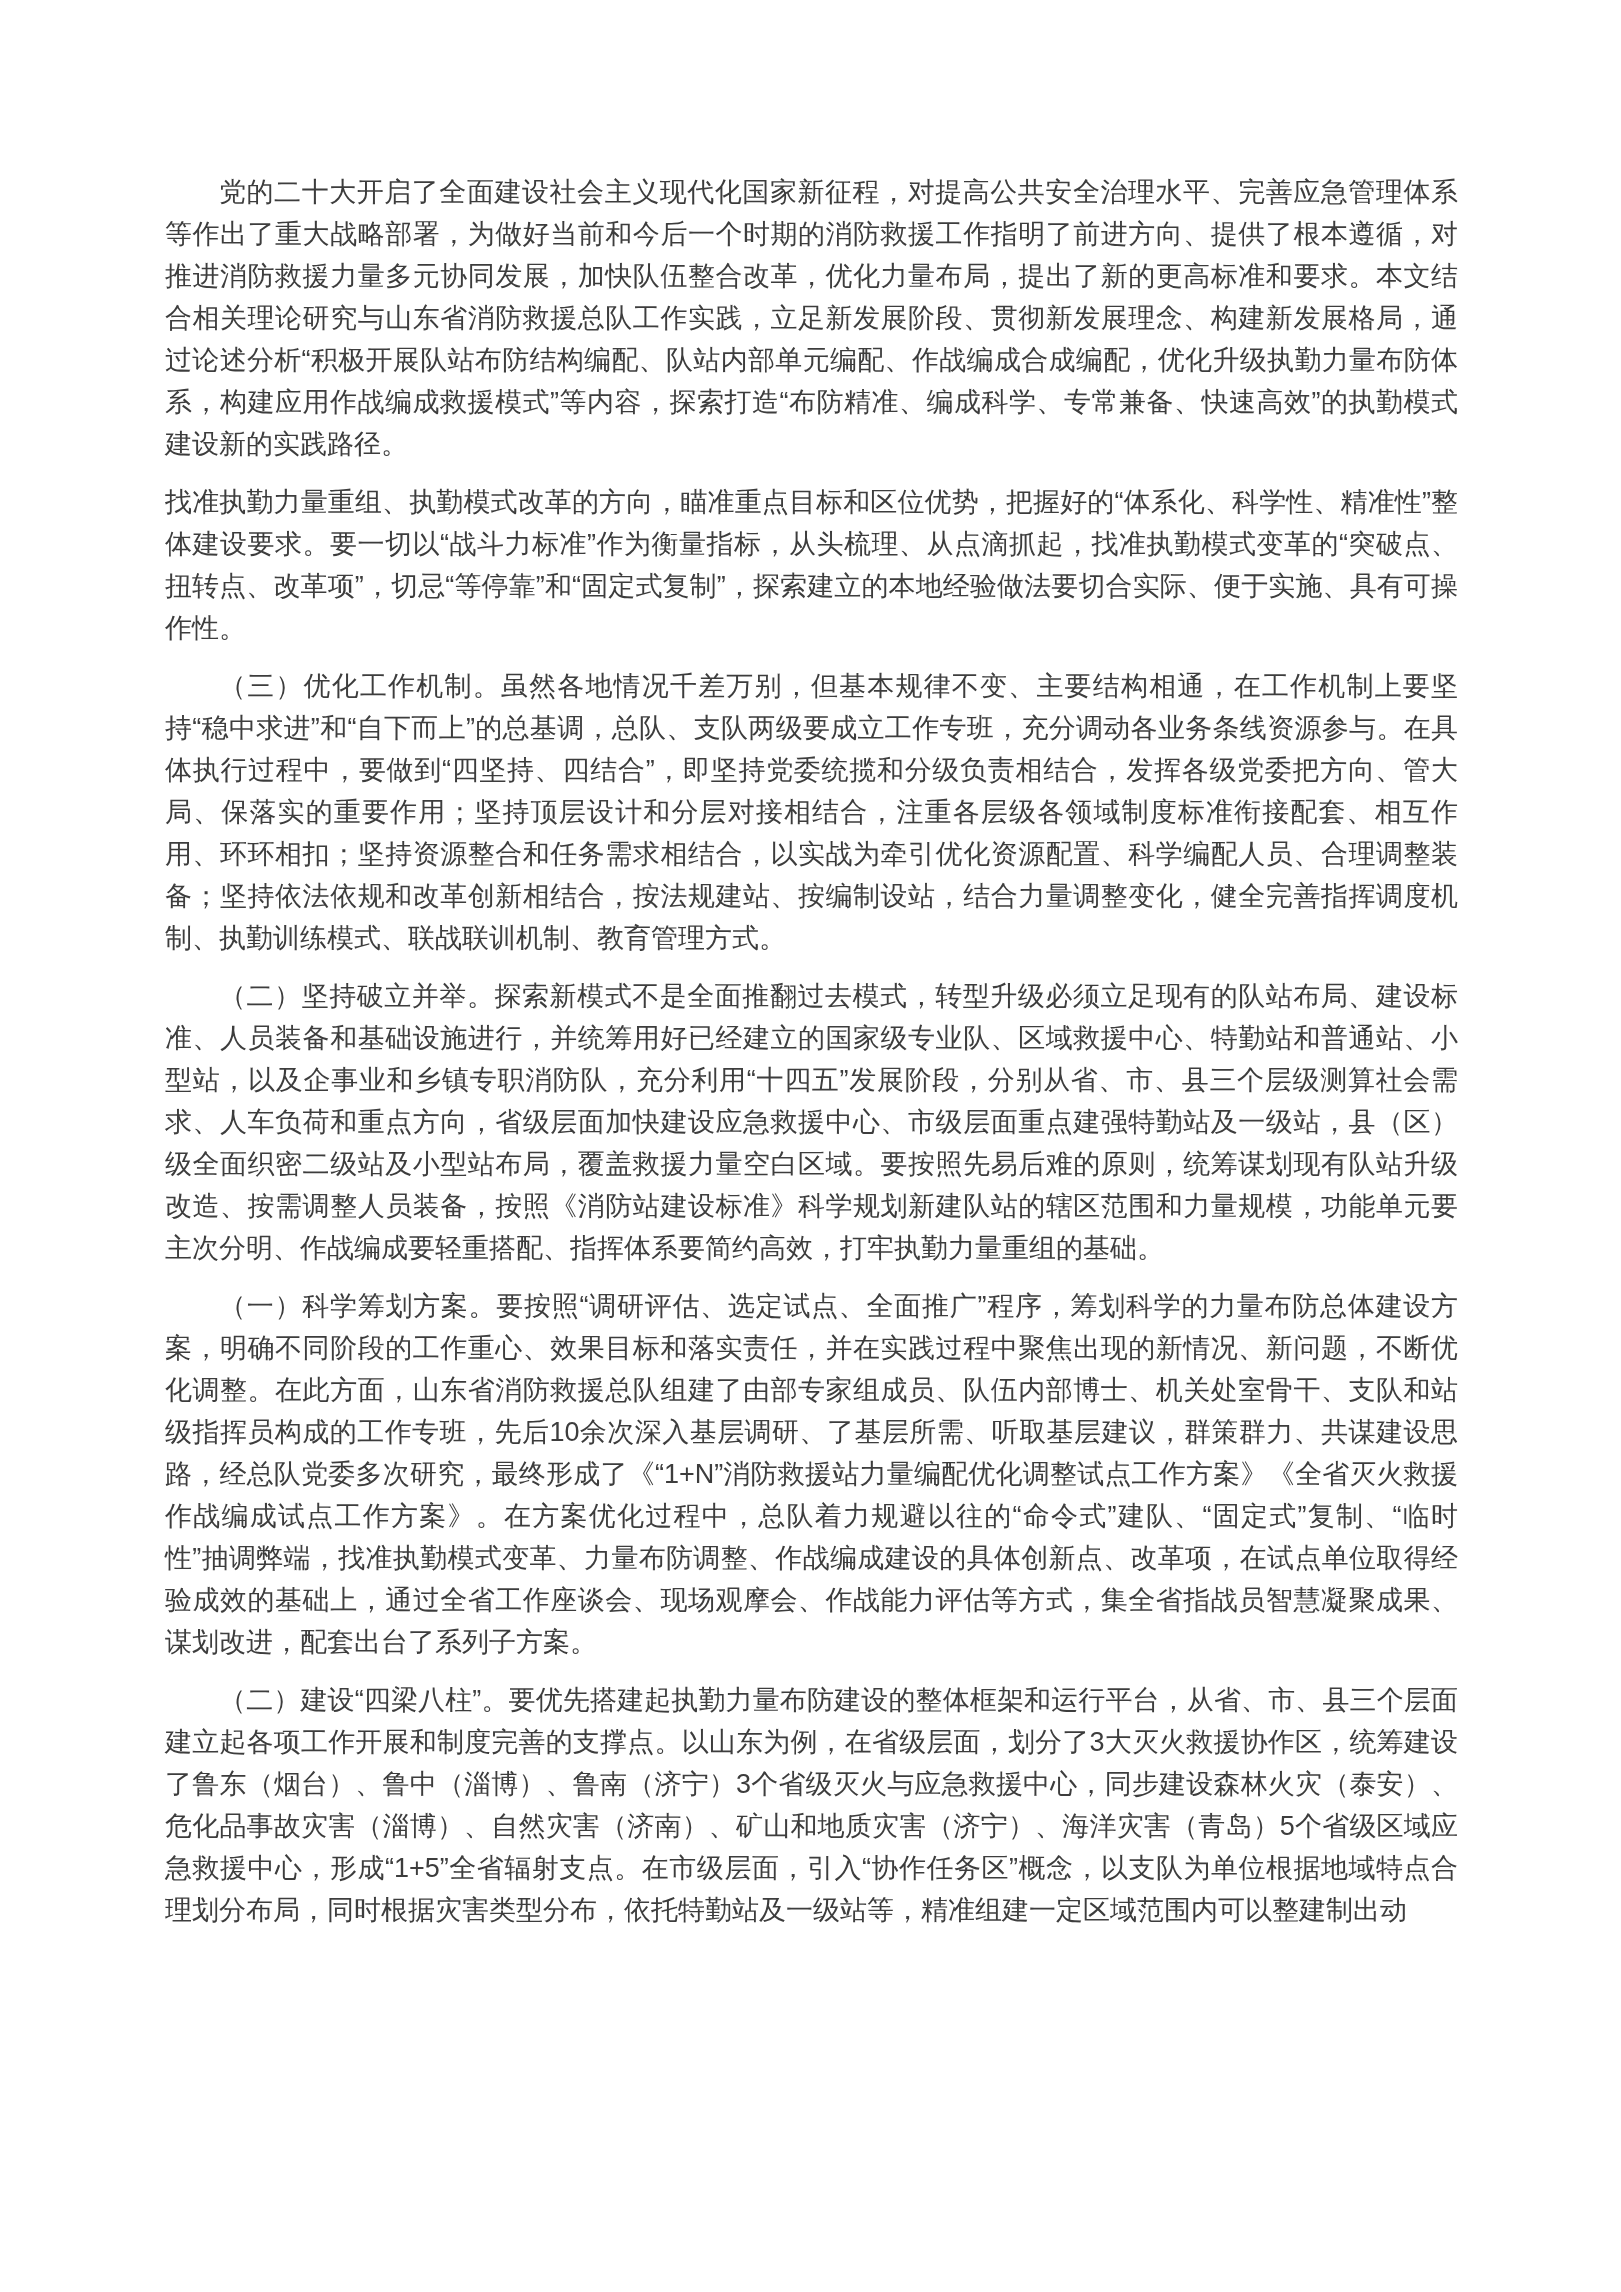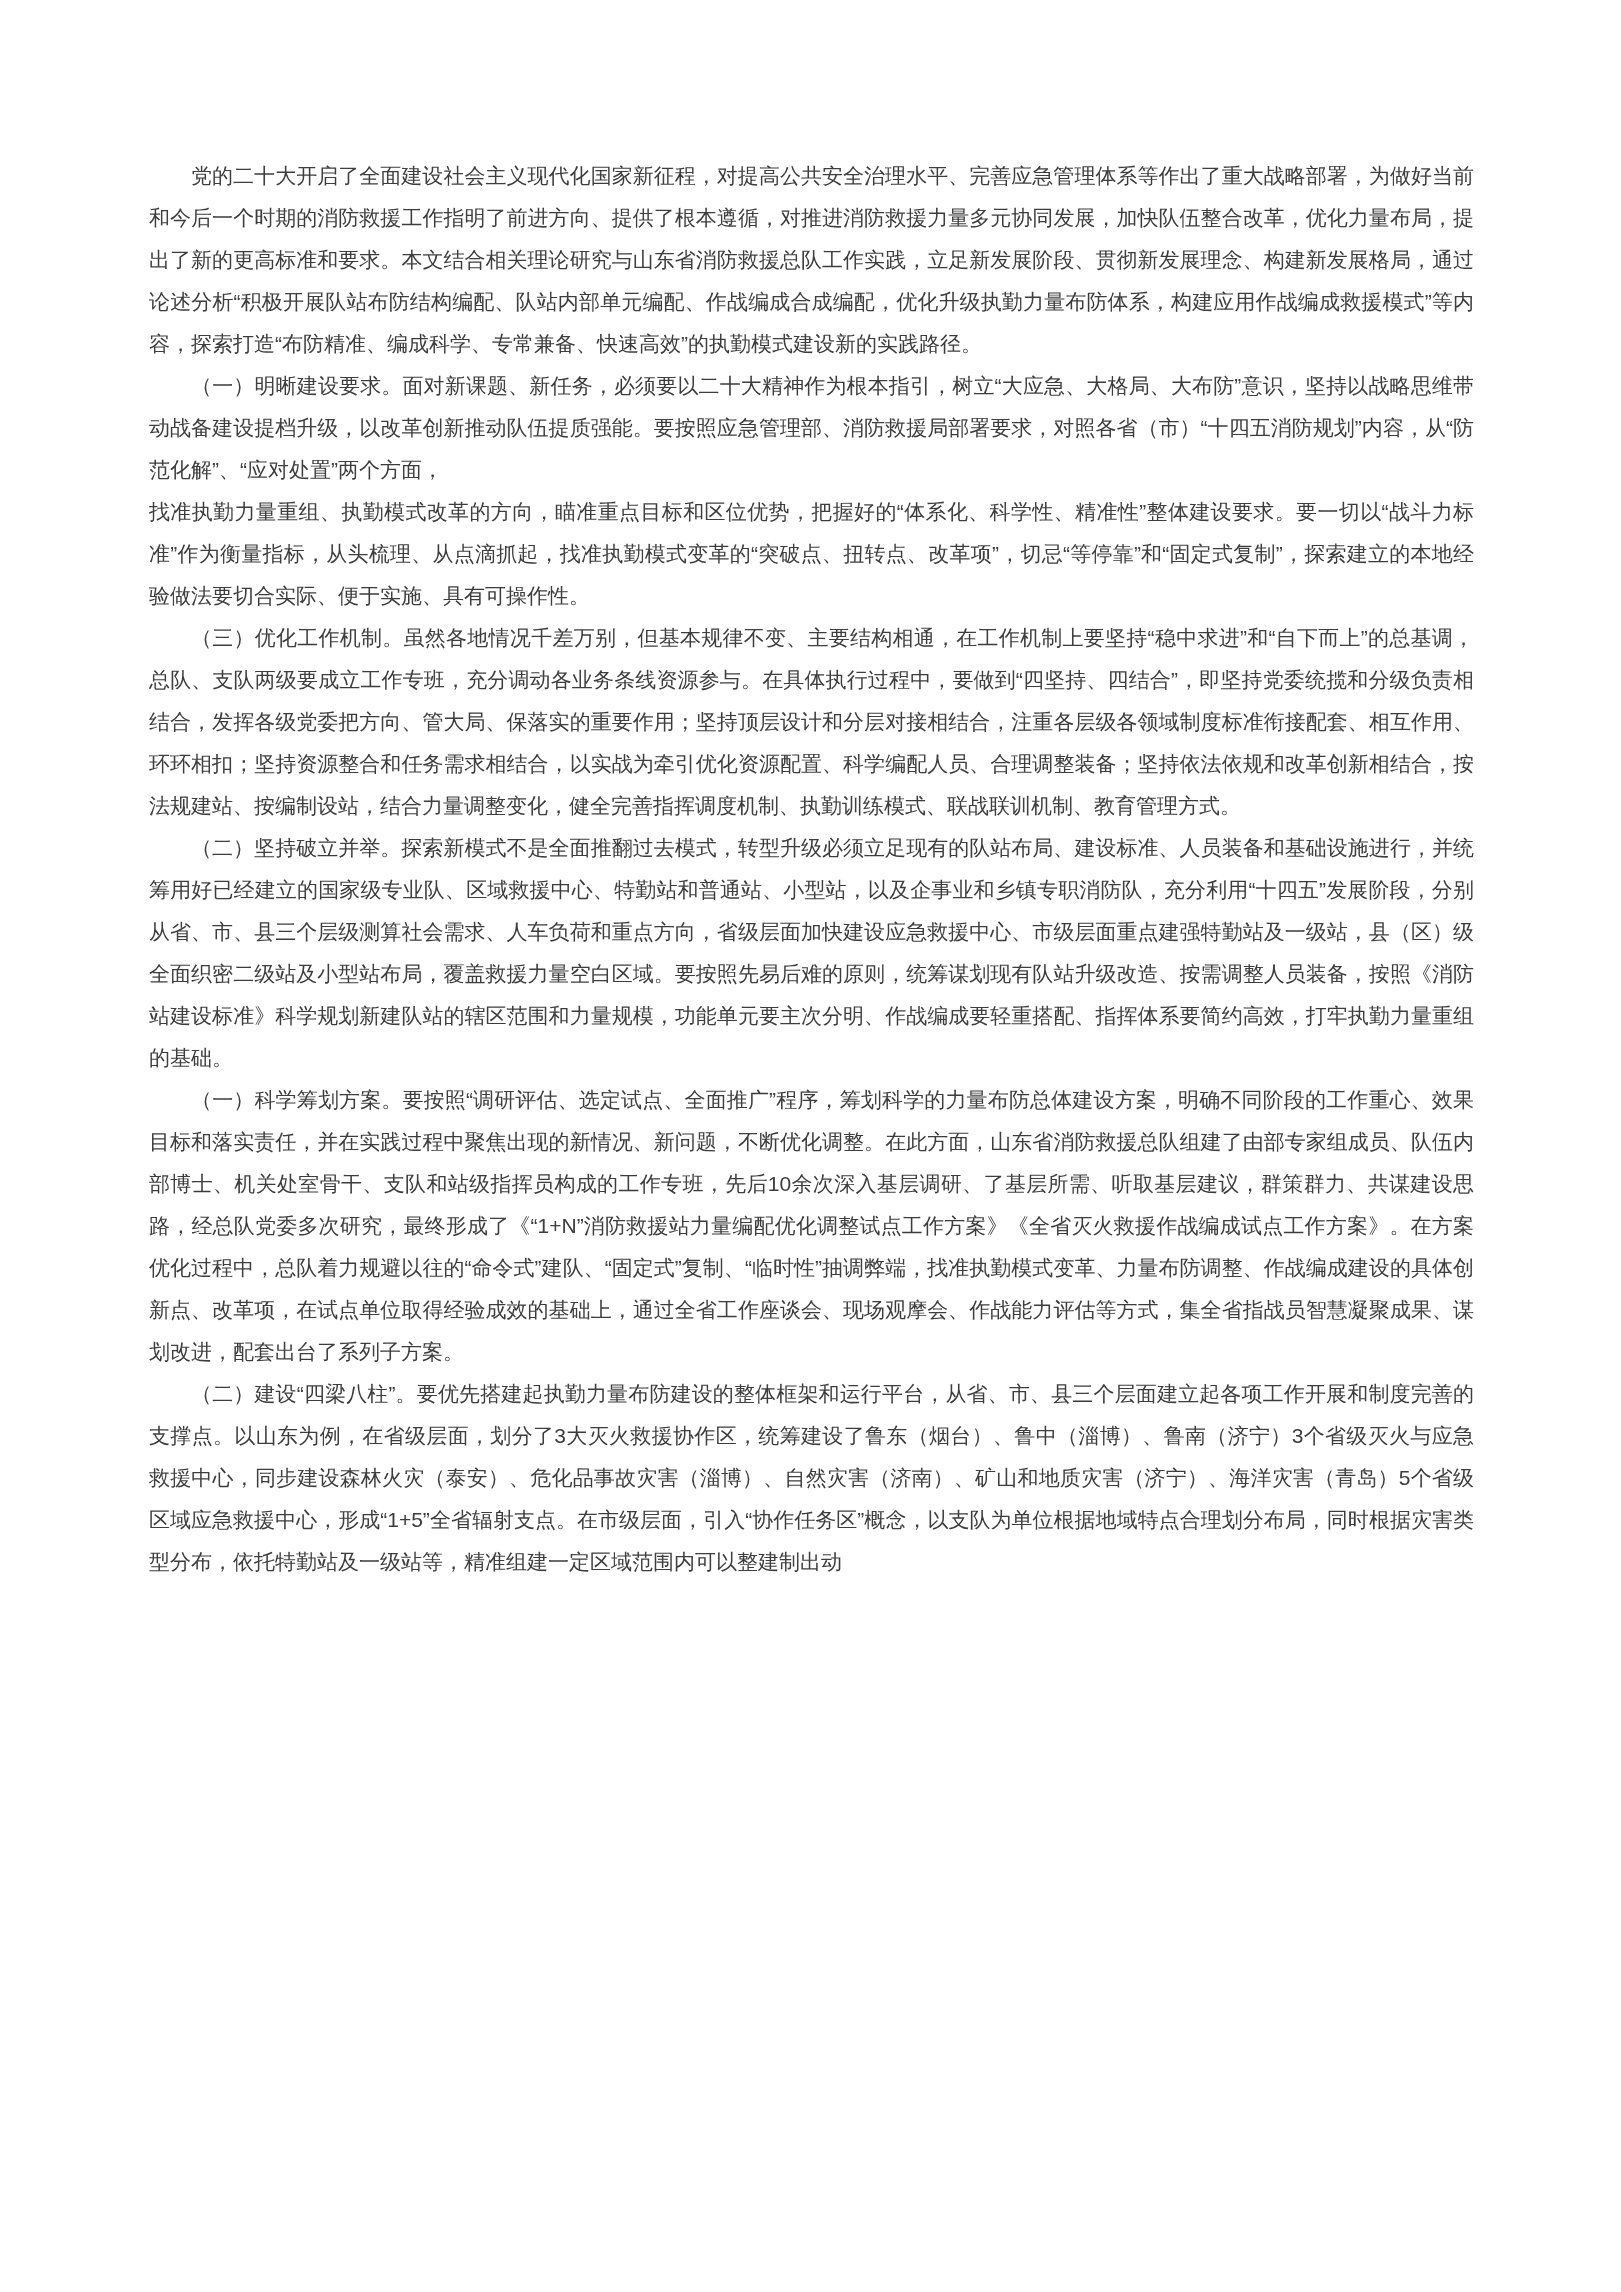--- a/index.html
+++ b/index.html
@@ -14,42 +14,41 @@
     overflow: hidden;
     font-family: "Liberation Sans", "DejaVu Sans", sans-serif;
   }
   .page {
     position: absolute;
     left: 149px;
     top: 155px;
     width: 1325px;
   }
   .doc p {
-    margin: 0;
-    font-size: 21px;
+    margin: 16px;
+    font-size: 27px;
     line-height: 42px;
     color: #3d3d3d;
     text-align: justify;
     text-indent: 2em;
     word-break: break-all;
   }
   .doc p.no-indent {
     text-indent: 0;
   }
   .doc p.section-gap {
     margin-top: 45px;
   }
 </style>
 </head>
 <body>
 
 <div class="page">
   <div class="doc">
     <p>党的二十大开启了全面建设社会主义现代化国家新征程，对提高公共安全治理水平、完善应急管理体系等作出了重大战略部署，为做好当前和今后一个时期的消防救援工作指明了前进方向、提供了根本遵循，对推进消防救援力量多元协同发展，加快队伍整合改革，优化力量布局，提出了新的更高标准和要求。本文结合相关理论研究与山东省消防救援总队工作实践，立足新发展阶段、贯彻新发展理念、构建新发展格局，通过论述分析“积极开展队站布防结构编配、队站内部单元编配、作战编成合成编配，优化升级执勤力量布防体系，构建应用作战编成救援模式”等内容，探索打造“布防精准、编成科学、专常兼备、快速高效”的执勤模式建设新的实践路径。</p>
-    <p>（一）明晰建设要求。面对新课题、新任务，必须要以二十大精神作为根本指引，树立“大应急、大格局、大布防”意识，坚持以战略思维带动战备建设提档升级，以改革创新推动队伍提质强能。要按照应急管理部、消防救援局部署要求，对照各省（市）“十四五消防规划”内容，从“防范化解”、“应对处置”两个方面，</p>
     <p class="no-indent">找准执勤力量重组、执勤模式改革的方向，瞄准重点目标和区位优势，把握好的“体系化、科学性、精准性”整体建设要求。要一切以“战斗力标准”作为衡量指标，从头梳理、从点滴抓起，找准执勤模式变革的“突破点、扭转点、改革项”，切忌“等停靠”和“固定式复制”，探索建立的本地经验做法要切合实际、便于实施、具有可操作性。</p>
     <p>（三）优化工作机制。虽然各地情况千差万别，但基本规律不变、主要结构相通，在工作机制上要坚持“稳中求进”和“自下而上”的总基调，总队、支队两级要成立工作专班，充分调动各业务条线资源参与。在具体执行过程中，要做到“四坚持、四结合”，即坚持党委统揽和分级负责相结合，发挥各级党委把方向、管大局、保落实的重要作用；坚持顶层设计和分层对接相结合，注重各层级各领域制度标准衔接配套、相互作用、环环相扣；坚持资源整合和任务需求相结合，以实战为牵引优化资源配置、科学编配人员、合理调整装备；坚持依法依规和改革创新相结合，按法规建站、按编制设站，结合力量调整变化，健全完善指挥调度机制、执勤训练模式、联战联训机制、教育管理方式。</p>
     <p>（二）坚持破立并举。探索新模式不是全面推翻过去模式，转型升级必须立足现有的队站布局、建设标准、人员装备和基础设施进行，并统筹用好已经建立的国家级专业队、区域救援中心、特勤站和普通站、小型站，以及企事业和乡镇专职消防队，充分利用“十四五”发展阶段，分别从省、市、县三个层级测算社会需求、人车负荷和重点方向，省级层面加快建设应急救援中心、市级层面重点建强特勤站及一级站，县（区）级全面织密二级站及小型站布局，覆盖救援力量空白区域。要按照先易后难的原则，统筹谋划现有队站升级改造、按需调整人员装备，按照《消防站建设标准》科学规划新建队站的辖区范围和力量规模，功能单元要主次分明、作战编成要轻重搭配、指挥体系要简约高效，打牢执勤力量重组的基础。</p>
     <p>（一）科学筹划方案。要按照“调研评估、选定试点、全面推广”程序，筹划科学的力量布防总体建设方案，明确不同阶段的工作重心、效果目标和落实责任，并在实践过程中聚焦出现的新情况、新问题，不断优化调整。在此方面，山东省消防救援总队组建了由部专家组成员、队伍内部博士、机关处室骨干、支队和站级指挥员构成的工作专班，先后10余次深入基层调研、了基层所需、听取基层建议，群策群力、共谋建设思路，经总队党委多次研究，最终形成了《“1+N”消防救援站力量编配优化调整试点工作方案》《全省灭火救援作战编成试点工作方案》。在方案优化过程中，总队着力规避以往的“命令式”建队、“固定式”复制、“临时性”抽调弊端，找准执勤模式变革、力量布防调整、作战编成建设的具体创新点、改革项，在试点单位取得经验成效的基础上，通过全省工作座谈会、现场观摩会、作战能力评估等方式，集全省指战员智慧凝聚成果、谋划改进，配套出台了系列子方案。</p>
     <p>（二）建设“四梁八柱”。要优先搭建起执勤力量布防建设的整体框架和运行平台，从省、市、县三个层面建立起各项工作开展和制度完善的支撑点。以山东为例，在省级层面，划分了3大灭火救援协作区，统筹建设了鲁东（烟台）、鲁中（淄博）、鲁南（济宁）3个省级灭火与应急救援中心，同步建设森林火灾（泰安）、危化品事故灾害（淄博）、自然灾害（济南）、矿山和地质灾害（济宁）、海洋灾害（青岛）5个省级区域应急救援中心，形成“1+5”全省辐射支点。在市级层面，引入“协作任务区”概念，以支队为单位根据地域特点合理划分布局，同时根据灾害类型分布，依托特勤站及一级站等，精准组建一定区域范围内可以整建制出动</p>
   </div>
 </div>
 
 
 </body></html>

